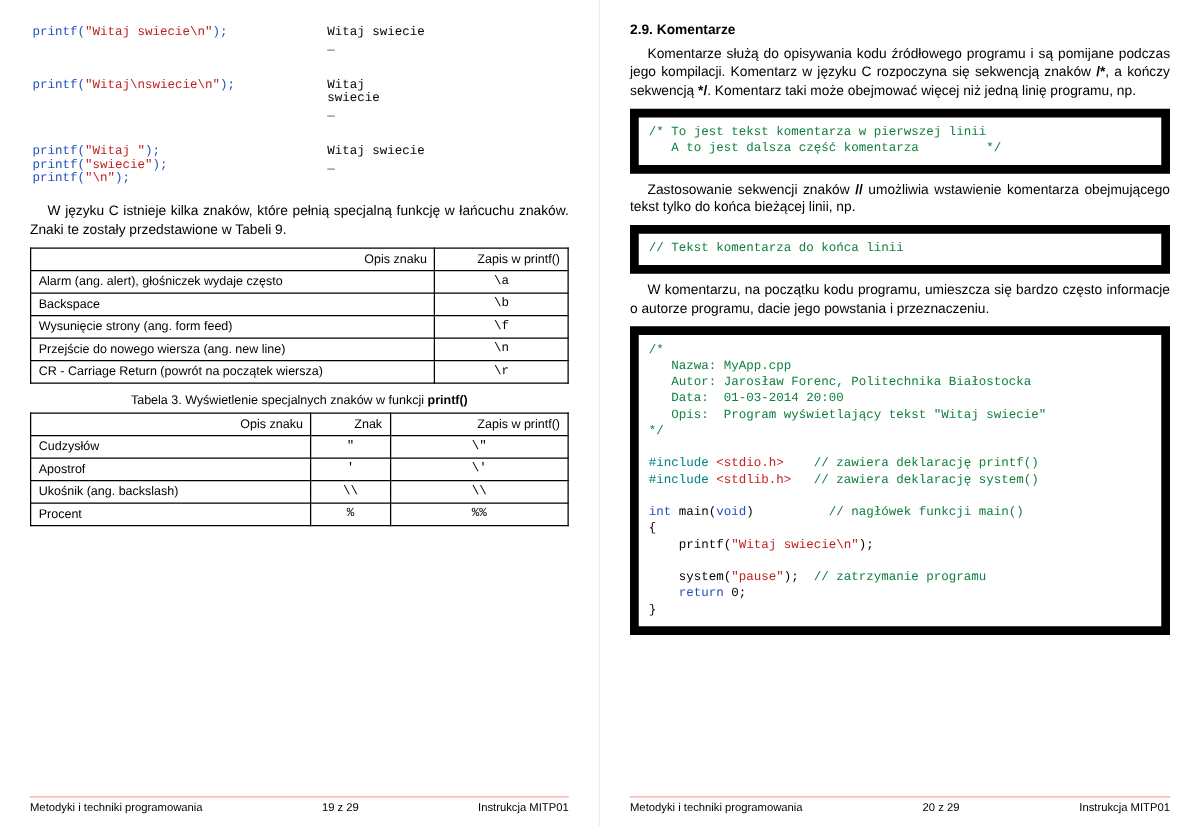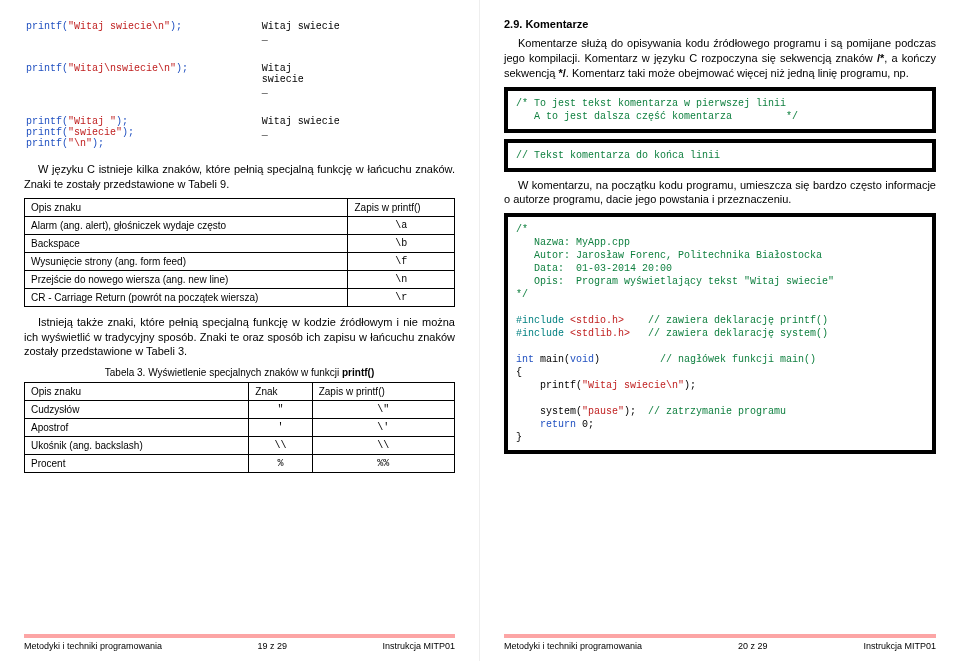--- a/index.html
+++ b/index.html
@@ -28,37 +28,37 @@
   .red { color: #c02020; }
   .teal { color: #008080; }
   .code-table { width: 100%; margin-bottom: 10px; }
   .code-table td { vertical-align: top; padding: 1px 0; }
   .code-table td:first-child { width: 55%; }
   p { text-align: justify; margin: 6px 0; line-height: 1.35; }
   .indent { text-indent: 14px; }
   .caption { text-align: center; margin: 8px 0 4px; font-size: 10px; }
   table.data { width: 100%; border-collapse: collapse; margin-bottom: 8px; }
   table.data th, table.data td { border: 1px solid #000; padding: 3px 6px; font-size: 10px; }
-  table.data th { text-align: left; font-weight: normal; }
+  table.data th { text-align: right; font-weight: normal; }
   table.data td.c { text-align: center; font-family: "Courier New", monospace; }
   h4 { font-size: 11px; font-weight: bold; margin: 0 0 6px 0; }
   .codebox {
-    border: 4px solid #000000;
+    border: 7px solid #000000;
     padding: 6px 8px;
     margin: 6px 0;
     font-family: "Courier New", monospace;
     font-size: 10px;
     white-space: pre;
     line-height: 1.3;
   }
   .footer {
     display: flex;
     justify-content: space-between;
     font-size: 9px;
-    border-top: 4px solid #fca5a5;
+    border-top: 1px solid #fca5a5;
     padding-top: 3px;
     margin-top: auto;
   }
 </style>
 </head>
 <body>
 
 <div class="page page-left">
   <div class="content">
 
@@ -112,21 +112,20 @@
             <td>Przejście do nowego wiersza (ang. new line)</td>
             <td class="c">\n</td>
           </tr>
       <tr>
             <td>CR - Carriage Return (powrót na początek wiersza)</td>
             <td class="c">\r</td>
           </tr>
     </tbody>
       </table>
 
-    <p class="indent">Istnieją także znaki, które pełnią specjalną funkcję w kodzie źródłowym i nie można ich wyświetlić w tradycyjny sposób. Znaki te oraz sposób ich zapisu w łańcuchu znaków zostały przedstawione w Tabeli 3.</p>
 
     <div class="caption">Tabela 3. Wyświetlenie specjalnych znaków w funkcji <b>printf()</b></div>
 
     <table class="data">
       <tbody>
           <tr>
         <th>Opis znaku</th>
         <th>Znak</th>
         <th>Zapis w printf()</th>
       </tr>
@@ -164,20 +163,21 @@
 <div class="page">
   <div class="content">
 
     <h4>2.9. Komentarze</h4>
 
     <p class="indent">Komentarze służą do opisywania kodu źródłowego programu i są pomijane podczas jego kompilacji. Komentarz w języku C rozpoczyna się sekwencją znaków <b>/*</b>, a kończy sekwencją <b>*/</b>. Komentarz taki może obejmować więcej niż jedną linię programu, np.</p>
 
     <div class="codebox green">/* To jest tekst komentarza w pierwszej linii
    A to jest dalsza część komentarza         */</div>
 
+    <p class="indent">Zastosowanie sekwencji znaków <b>//</b> umożliwia wstawienie komentarza obejmującego tekst tylko do końca bieżącej linii, np.</p>
 
     <div class="codebox green">// Tekst komentarza do końca linii</div>
 
     <p class="indent">W komentarzu, na początku kodu programu, umieszcza się bardzo często informacje o autorze programu, dacie jego powstania i przeznaczeniu.</p>
 
     <div class="codebox"><span class="green">/*</span>
 <span class="green">   Nazwa: MyApp.cpp</span>
 <span class="green">   Autor: Jarosław Forenc, Politechnika Białostocka</span>
 <span class="green">   Data:  01-03-2014 20:00</span>
 <span class="green">   Opis:  Program wyświetlający tekst "Witaj swiecie"</span>

